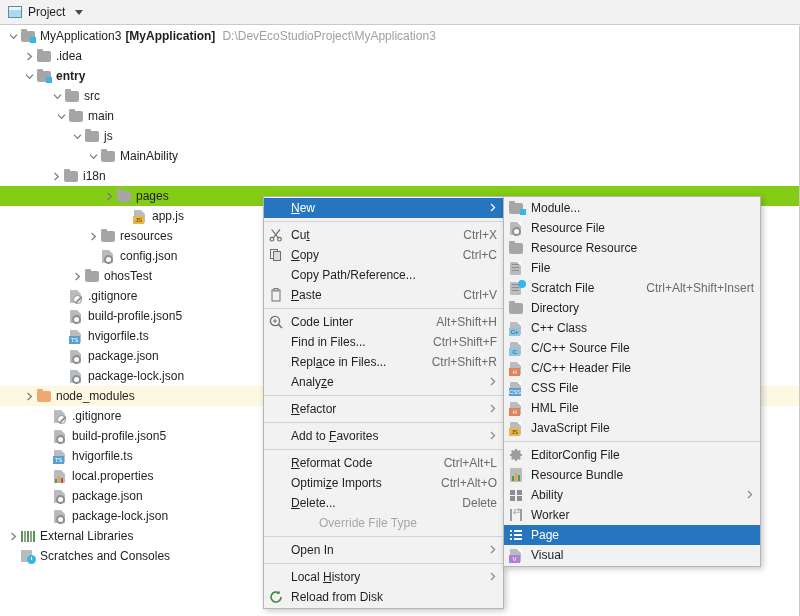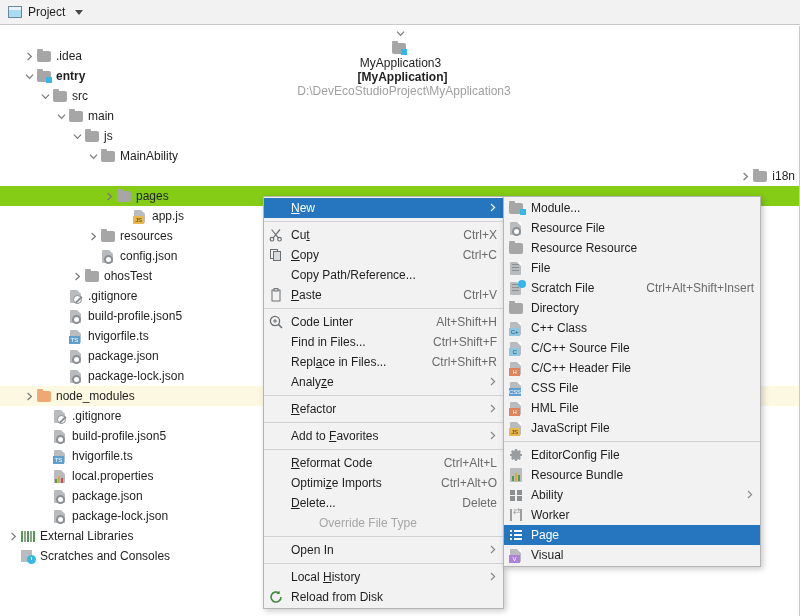--- a/index.html
+++ b/index.html
@@ -227,21 +227,21 @@
 </head>
 <body>
 
 <div id="toolwindow-header">
   <span class="ico-projectwin"></span>
   <span class="tw-title">Project</span>
   <span class="caret-down"></span>
 </div>
 
 <div id="project-tree">
-    <div class="tree-row" style="padding-left: 6px; flex-direction: column;">
+    <div class="tree-row" style="padding-left: 6px;">
       <span class="tw-arrow">
         <svg width="9" height="9" viewBox="0 0 9 9">
           <path d="M1 2.6L4.5 6.4L8 2.6" fill="none" stroke="#7a7a7a" stroke-width="1.2"></path>
         </svg>
       </span>
       <span class="tw-icon">
         <span class="fld"></span>
         <span class="badge-mod"></span>
       </span>
       <span class="tw-label">MyApplication3</span>
@@ -264,21 +264,21 @@
         <svg width="9" height="9" viewBox="0 0 9 9">
           <path d="M1 2.6L4.5 6.4L8 2.6" fill="none" stroke="#7a7a7a" stroke-width="1.2"></path>
         </svg>
       </span>
       <span class="tw-icon">
         <span class="fld"></span>
         <span class="badge-mod"></span>
       </span>
       <span class="tw-label bold">entry</span>
     </div>
-    <div class="tree-row" style="padding-left: 38px;">
+    <div class="tree-row" style="padding-left: 38px; margin-left: 12px;">
       <span class="tw-arrow">
         <svg width="9" height="9" viewBox="0 0 9 9">
           <path d="M1 2.6L4.5 6.4L8 2.6" fill="none" stroke="#7a7a7a" stroke-width="1.2"></path>
         </svg>
       </span>
       <span class="tw-icon">
         <span class="fld"></span>
       </span>
       <span class="tw-label">src</span>
     </div>
@@ -308,21 +308,21 @@
       <span class="tw-arrow">
         <svg width="9" height="9" viewBox="0 0 9 9">
           <path d="M1 2.6L4.5 6.4L8 2.6" fill="none" stroke="#7a7a7a" stroke-width="1.2"></path>
         </svg>
       </span>
       <span class="tw-icon">
         <span class="fld"></span>
       </span>
       <span class="tw-label">MainAbility</span>
     </div>
-    <div class="tree-row" style="padding-left: 49px; justify-content: flex-end;">
+    <div class="tree-row" style="padding-left: 49px;">
       <span class="tw-arrow">
         <svg width="9" height="9" viewBox="0 0 9 9">
           <path d="M2.6 1L6.4 4.5L2.6 8" fill="none" stroke="#7a7a7a" stroke-width="1.2"></path>
         </svg>
       </span>
       <span class="tw-icon">
         <span class="fld"></span>
       </span>
       <span class="tw-label">i18n</span>
     </div>

